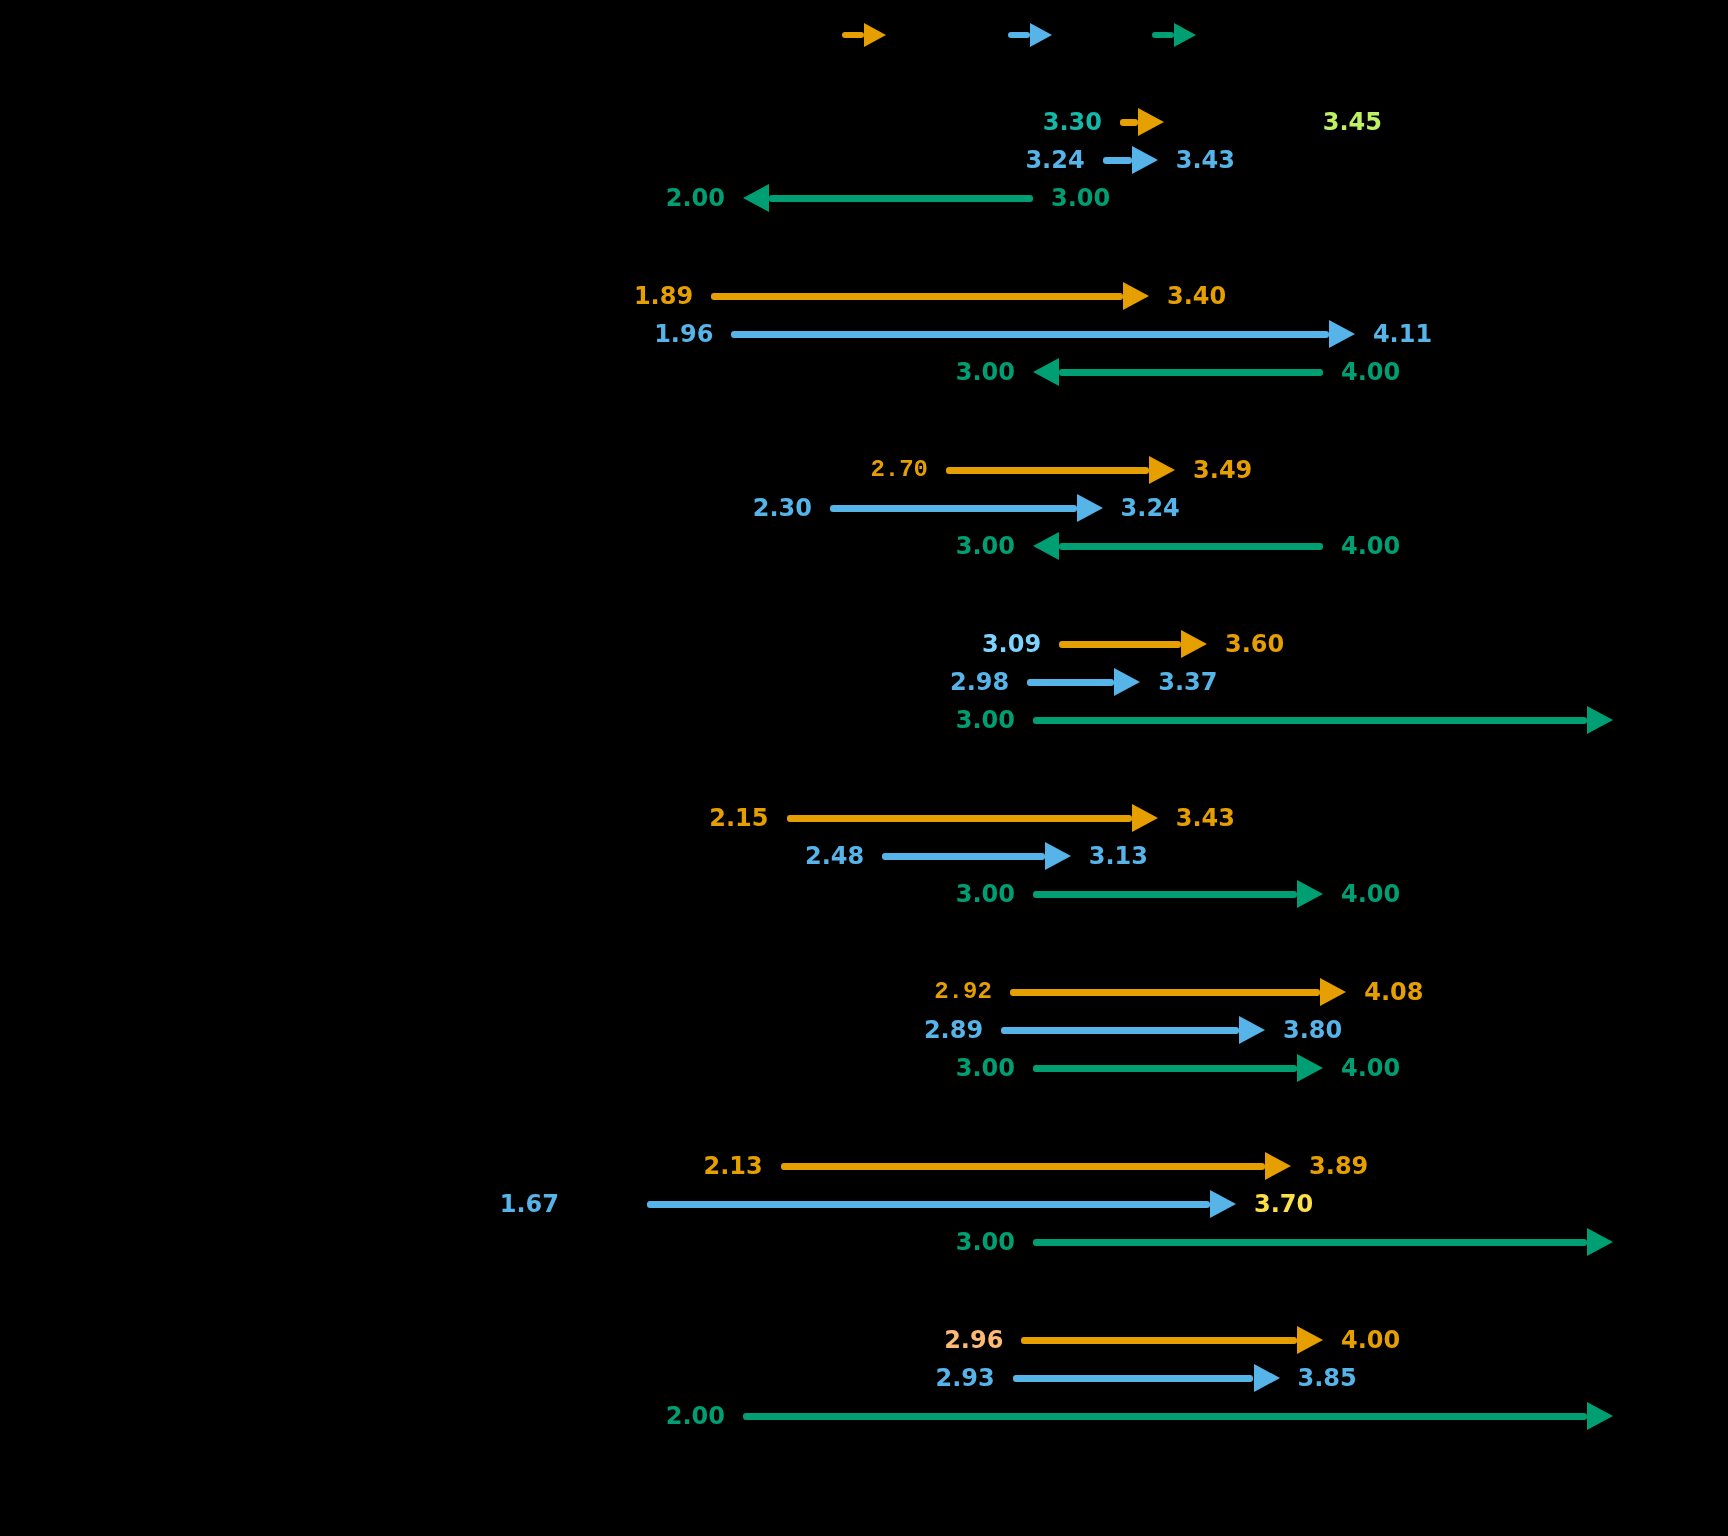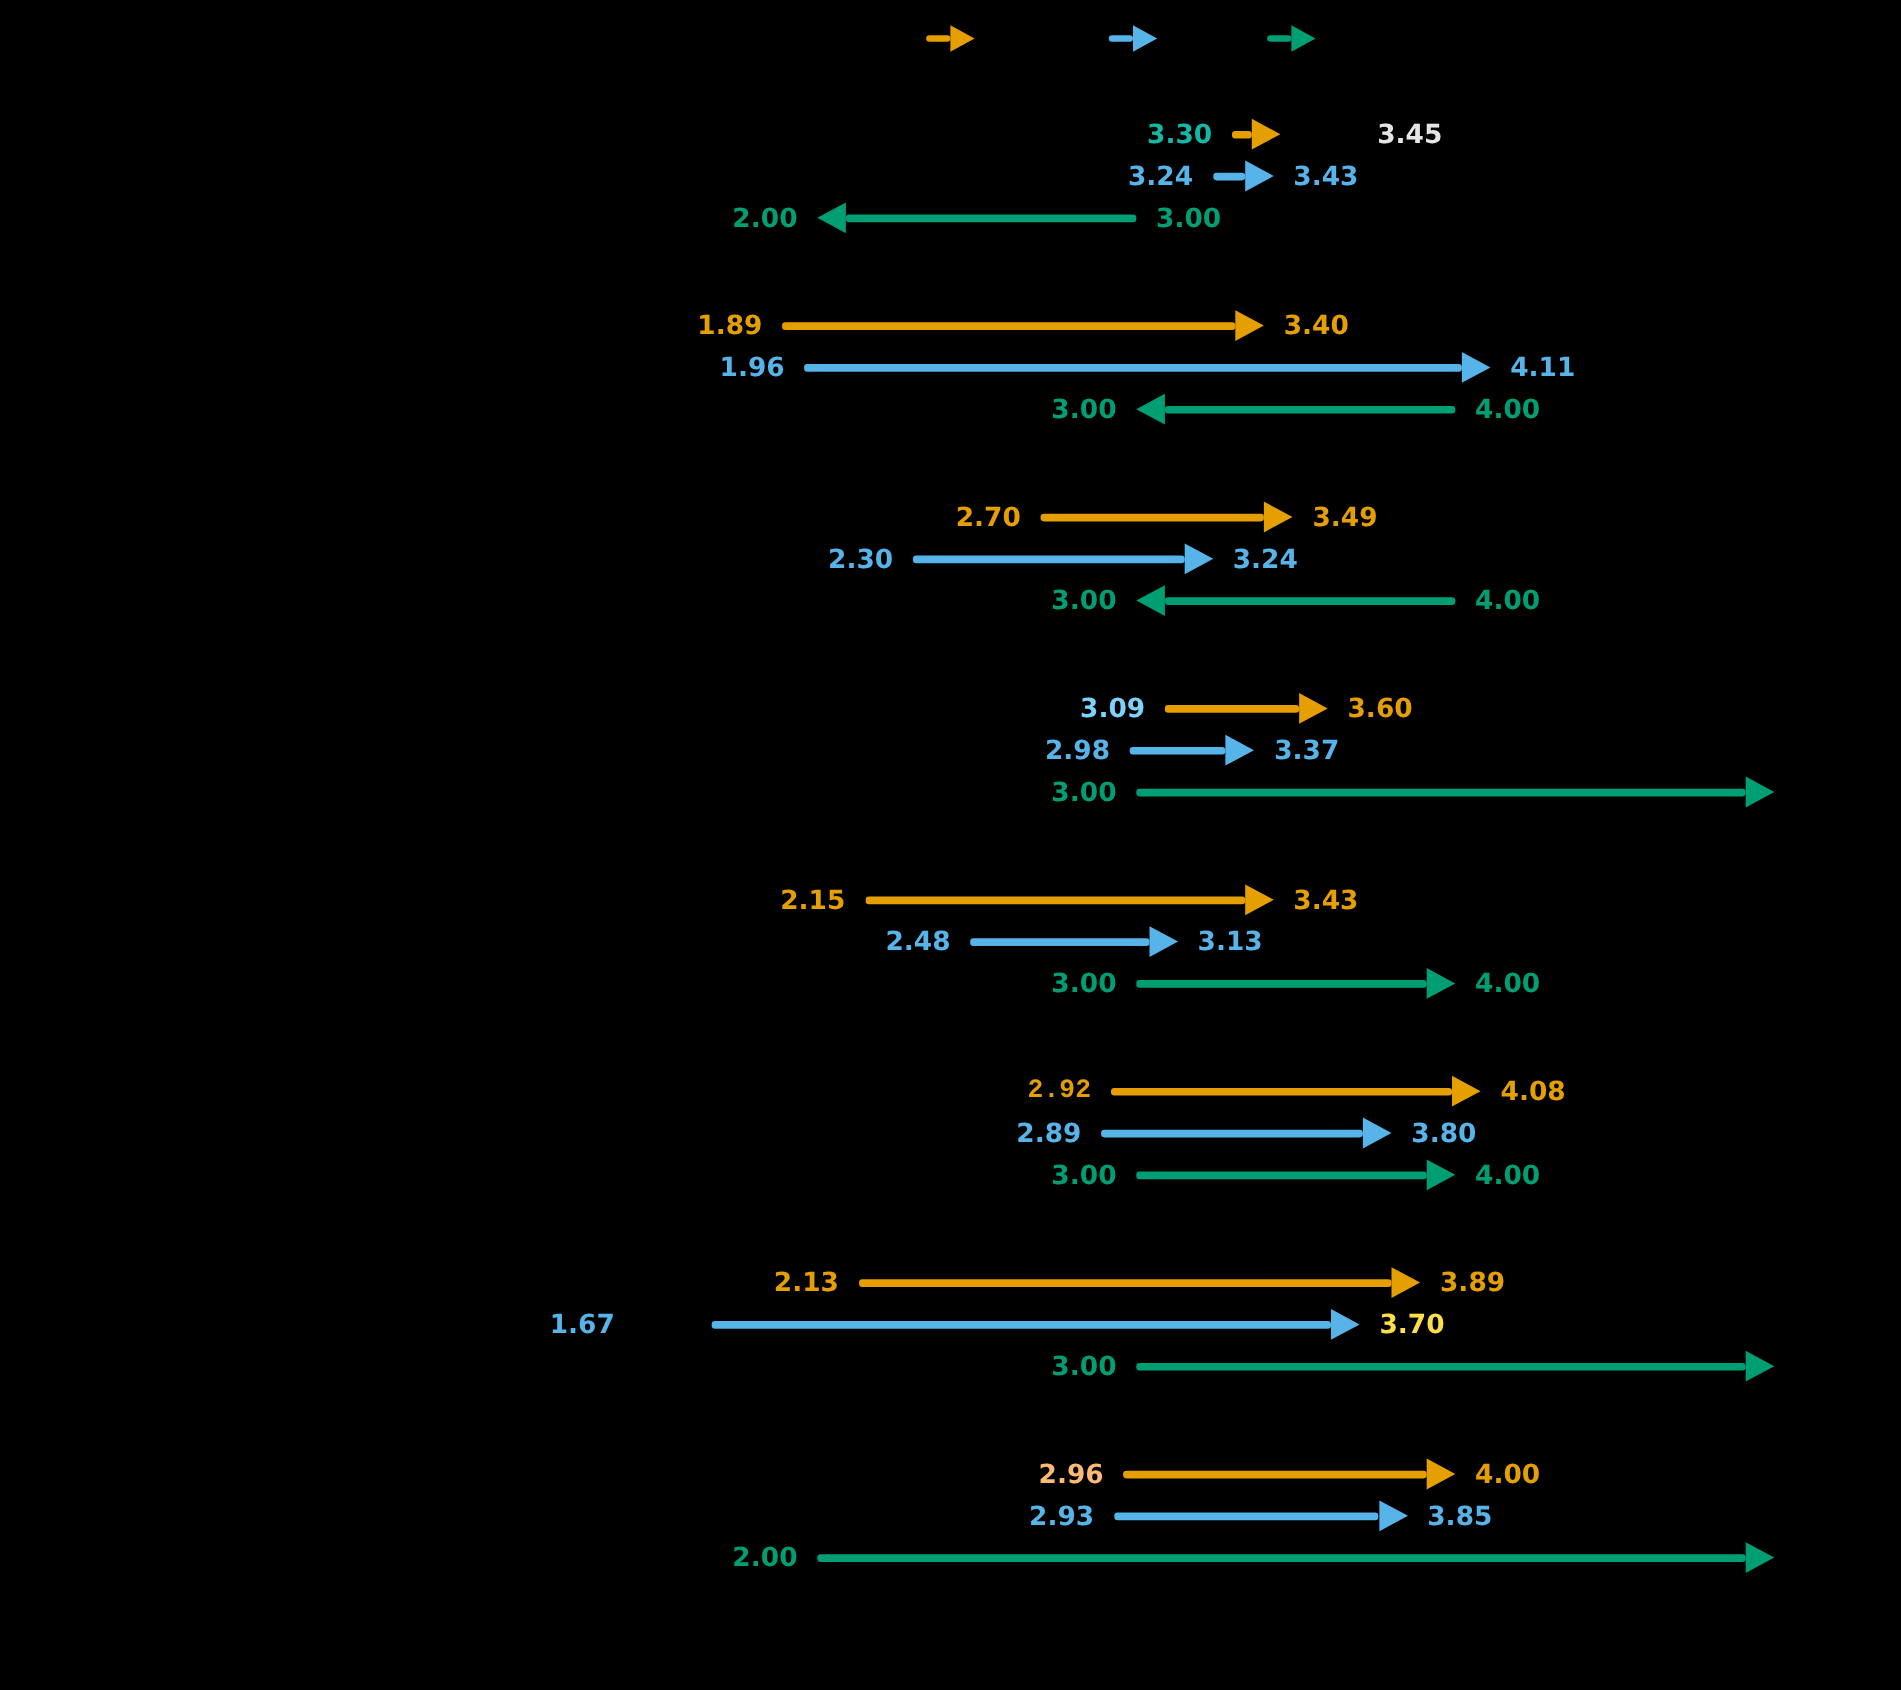--- a/index.html
+++ b/index.html
@@ -45,21 +45,21 @@
       <div class="arrow-head" style="border-top-width: 12px; border-bottom-width: 12px; top: 23px; border-left: 22px solid rgb(230, 159, 0); left: 864px;"></div>
       <div class="arrow-shaft" style="left: 1008px; width: 22px; top: 32px; height: 6px; background: rgb(86, 180, 233);"></div>
       <div class="arrow-head" style="border-top-width: 12px; border-bottom-width: 12px; top: 23px; border-left: 22px solid rgb(86, 180, 233); left: 1030px;"></div>
       <div class="arrow-shaft" style="left: 1152px; width: 22px; top: 32px; height: 6px; background: rgb(0, 158, 115);"></div>
       <div class="arrow-head" style="border-top-width: 12px; border-bottom-width: 12px; top: 23px; border-left: 22px solid rgb(0, 158, 115); left: 1174px;"></div>
     </div>
   <div id="plot-area">
       <div class="arrow-shaft" style="left: 1120px; width: 17.5px; top: 118.5px; height: 7px; background: rgb(230, 159, 0);"></div>
       <div class="arrow-head" style="border-top-width: 14px; border-bottom-width: 14px; top: 108px; border-left: 26px solid rgb(230, 159, 0); left: 1137.5px;"></div>
       <div class="value-label align-right" style="color: #14b8a6; top: 107px; left: 902px;">3.30</div>
-      <div class="value-label align-left" style="color: #e5e5e5; top: 107px; left: 1252px;">3.45</div>
+      <div class="value-label align-left" style="color: #bef264; top: 107px; left: 1182px; text-align: right;">3.45</div>
       <div class="arrow-shaft" style="left: 1102.6px; width: 29.1px; top: 156.5px; height: 7px; background: rgb(86, 180, 233);"></div>
       <div class="arrow-head" style="border-top-width: 14px; border-bottom-width: 14px; top: 146px; border-left: 26px solid rgb(86, 180, 233); left: 1131.7px;"></div>
       <div class="value-label align-right" style="color: rgb(86, 180, 233); top: 145px; left: 884.6px;">3.24</div>
       <div class="value-label align-left" style="color: rgb(86, 180, 233); top: 145px; left: 1175.7px;">3.43</div>
       <div class="arrow-shaft" style="left: 769px; width: 264px; top: 194.5px; height: 7px; background: rgb(0, 158, 115);"></div>
       <div class="arrow-head" style="border-top-width: 14px; border-bottom-width: 14px; top: 184px; border-right: 26px solid rgb(0, 158, 115); left: 743px;"></div>
       <div class="value-label align-left" style="color: rgb(0, 158, 115); top: 183px; left: 1051px;">3.00</div>
       <div class="value-label align-right" style="color: rgb(0, 158, 115); top: 183px; left: 525px;">2.00</div>
       <div class="arrow-shaft" style="left: 711.1px; width: 411.9px; top: 292.5px; height: 7px; background: rgb(230, 159, 0);"></div>
       <div class="arrow-head" style="border-top-width: 14px; border-bottom-width: 14px; top: 282px; border-left: 26px solid rgb(230, 159, 0); left: 1123px;"></div>
@@ -68,21 +68,21 @@
       <div class="arrow-shaft" style="left: 731.4px; width: 597.5px; top: 330.5px; height: 7px; background: rgb(86, 180, 233);"></div>
       <div class="arrow-head" style="border-top-width: 14px; border-bottom-width: 14px; top: 320px; border-left: 26px solid rgb(86, 180, 233); left: 1328.9px;"></div>
       <div class="value-label align-right" style="color: rgb(86, 180, 233); top: 319px; left: 513.4px;">1.96</div>
       <div class="value-label align-left" style="color: rgb(86, 180, 233); top: 319px; left: 1372.9px;">4.11</div>
       <div class="arrow-shaft" style="left: 1059px; width: 264px; top: 368.5px; height: 7px; background: rgb(0, 158, 115);"></div>
       <div class="arrow-head" style="border-top-width: 14px; border-bottom-width: 14px; top: 358px; border-right: 26px solid rgb(0, 158, 115); left: 1033px;"></div>
       <div class="value-label align-left" style="color: rgb(0, 158, 115); top: 357px; left: 1341px;">4.00</div>
       <div class="value-label align-right" style="color: rgb(0, 158, 115); top: 357px; left: 815px;">3.00</div>
       <div class="arrow-shaft" style="left: 946px; width: 203.1px; top: 466.5px; height: 7px; background: rgb(230, 159, 0);"></div>
       <div class="arrow-head" style="border-top-width: 14px; border-bottom-width: 14px; top: 456px; border-left: 26px solid rgb(230, 159, 0); left: 1149.1px;"></div>
-      <div class="value-label align-right" style="color: rgb(230, 159, 0); top: 455px; left: 728px;">2.70</div>
+      <div class="value-label align-right" style="color: rgb(230, 159, 0); top: 455px; left: 728px; font-family: Liberation Mono, monospace;">2.70</div>
       <div class="value-label align-left" style="color: rgb(230, 159, 0); top: 455px; left: 1193.1px;">3.49</div>
       <div class="arrow-shaft" style="left: 830px; width: 246.6px; top: 504.5px; height: 7px; background: rgb(86, 180, 233);"></div>
       <div class="arrow-head" style="border-top-width: 14px; border-bottom-width: 14px; top: 494px; border-left: 26px solid rgb(86, 180, 233); left: 1076.6px;"></div>
       <div class="value-label align-right" style="color: rgb(86, 180, 233); top: 493px; left: 612px;">2.30</div>
       <div class="value-label align-left" style="color: rgb(86, 180, 233); top: 493px; left: 1120.6px;">3.24</div>
       <div class="arrow-shaft" style="left: 1059px; width: 264px; top: 542.5px; height: 7px; background: rgb(0, 158, 115);"></div>
       <div class="arrow-head" style="border-top-width: 14px; border-bottom-width: 14px; top: 532px; border-right: 26px solid rgb(0, 158, 115); left: 1033px;"></div>
       <div class="value-label align-left" style="color: rgb(0, 158, 115); top: 531px; left: 1341px;">4.00</div>
       <div class="value-label align-right" style="color: rgb(0, 158, 115); top: 531px; left: 815px;">3.00</div>
       <div class="arrow-shaft" style="left: 1059.1px; width: 121.9px; top: 640.5px; height: 7px; background: rgb(230, 159, 0);"></div>

